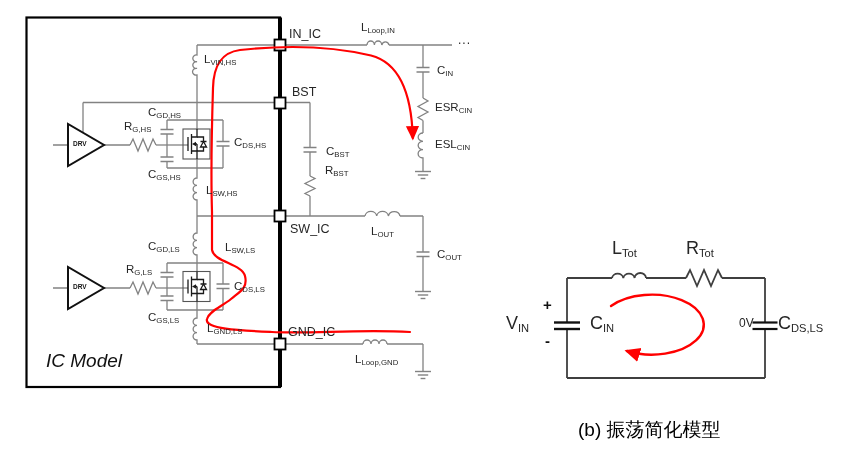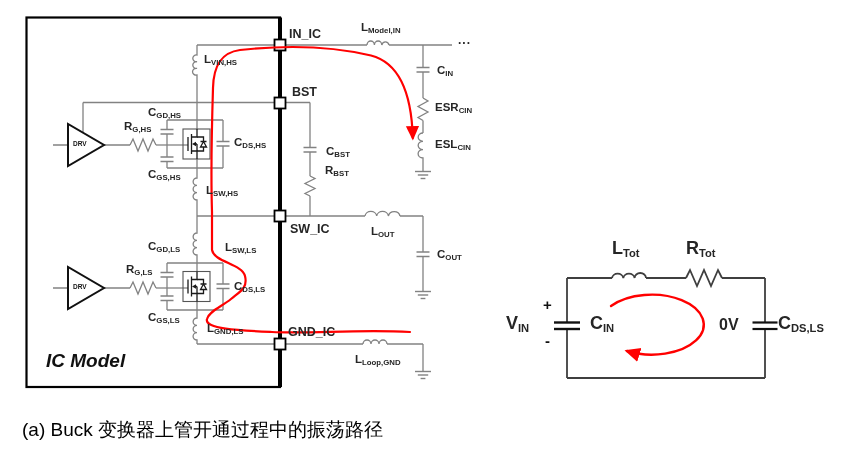--- a/index.html
+++ b/index.html
@@ -1,27 +1,27 @@
 <!DOCTYPE html>
 <html><head>
 <meta charset="utf-8">
 <style>
   html,body{margin:0;padding:0;background:#fff;}
   #stage{position:relative;width:851px;height:464px;background:#ffffff;overflow:hidden;
          font-family:"Liberation Sans",sans-serif;color:#1f1f1f;}
   #gfx{position:absolute;left:0;top:0;}
-  .lbl{position:absolute;font-size:11.5px;line-height:1;white-space:nowrap;color:#262626;font-weight:bold;}
+  .lbl{position:absolute;font-size:11.5px;line-height:1;white-space:nowrap;color:#262626;}
   .lbl sub{font-size:0.68em;vertical-align:-0.3em;letter-spacing:0;}
   .pinlbl{font-size:12.5px;}
   .big{font-size:18px;}
   .big sub{font-size:0.62em;}
   .drv{font-size:6.5px;font-weight:bold;color:#111;}
   .icmodel{font-size:19px;font-style:italic;color:#111;}
   .sign{font-size:15px;font-weight:bold;color:#111;}
-  .zerov{font-size:16px;}
+  .zerov{font-size:12px;margin-left:20px;}
   .caption{position:absolute;font-size:19px;color:#000;white-space:nowrap;}
   .dots{font-size:12px;letter-spacing:1px;}
 </style>
 </head>
 <body>
 
 <div id="stage">
 
   <svg id="gfx" width="851" height="464" viewBox="0 0 851 464">
     <defs>
@@ -181,21 +181,21 @@
   <div class="lbl" style="left:126px;top:264px"><span>R</span><sub>G,LS</sub></div>
   <div class="lbl" style="left:148px;top:312px"><span>C</span><sub>GS,LS</sub></div>
   <div class="lbl" style="left:234px;top:281px"><span>C</span><sub>DS,LS</sub></div>
   <div class="lbl" style="left:207px;top:323px"><span>L</span><sub>GND,LS</sub></div>
 
   <div class="lbl pinlbl" style="left:289px;top:28px"><span>IN_IC</span></div>
   <div class="lbl pinlbl" style="left:292px;top:86px"><span>BST</span></div>
   <div class="lbl pinlbl" style="left:290px;top:223px"><span>SW_IC</span></div>
   <div class="lbl pinlbl" style="left:288px;top:326px"><span>GND_IC</span></div>
 
-  <div class="lbl" style="left:361px;top:22px"><span>L</span><sub>Model,IN</sub></div>
+  <div class="lbl" style="left:361px;top:22px"><span>L</span><sub>Loop,IN</sub></div>
   <div class="lbl dots" style="left:458px;top:34px"><span>...</span></div>
   <div class="lbl" style="left:437px;top:65px"><span>C</span><sub>IN</sub></div>
   <div class="lbl" style="left:435px;top:102px"><span>ESR</span><sub>CIN</sub></div>
   <div class="lbl" style="left:435px;top:139px"><span>ESL</span><sub>CIN</sub></div>
   <div class="lbl" style="left:326px;top:146px"><span>C</span><sub>BST</sub></div>
   <div class="lbl" style="left:325px;top:165px"><span>R</span><sub>BST</sub></div>
   <div class="lbl" style="left:371px;top:226px"><span>L</span><sub>OUT</sub></div>
   <div class="lbl" style="left:437px;top:249px"><span>C</span><sub>OUT</sub></div>
   <div class="lbl" style="left:355px;top:354px"><span>L</span><sub>Loop,GND</sub></div>
 
@@ -205,15 +205,15 @@
 
   <div class="lbl big" style="left:506px;top:314px"><span>V</span><sub>IN</sub></div>
   <div class="lbl sign" style="left:543px;top:297px"><span>+</span></div>
   <div class="lbl sign" style="left:545px;top:333px"><span>-</span></div>
   <div class="lbl big" style="left:590px;top:314px"><span>C</span><sub>IN</sub></div>
   <div class="lbl big" style="left:612px;top:239px"><span>L</span><sub>Tot</sub></div>
   <div class="lbl big" style="left:686px;top:239px"><span>R</span><sub>Tot</sub></div>
   <div class="lbl zerov" style="left:719px;top:317px"><span>0V</span></div>
   <div class="lbl big" style="left:778px;top:314px"><span>C</span><sub>DS,LS</sub></div>
 
-  <div class="caption" style="left:22px;top:417px"><span>(a) Buck 变换器上管开通过程中的振荡路径</span></div>
+  <div class="caption" style="left:578px;top:417px"><span>(b) 振荡简化模型</span></div>
 
 </div>
 
 </body></html>

